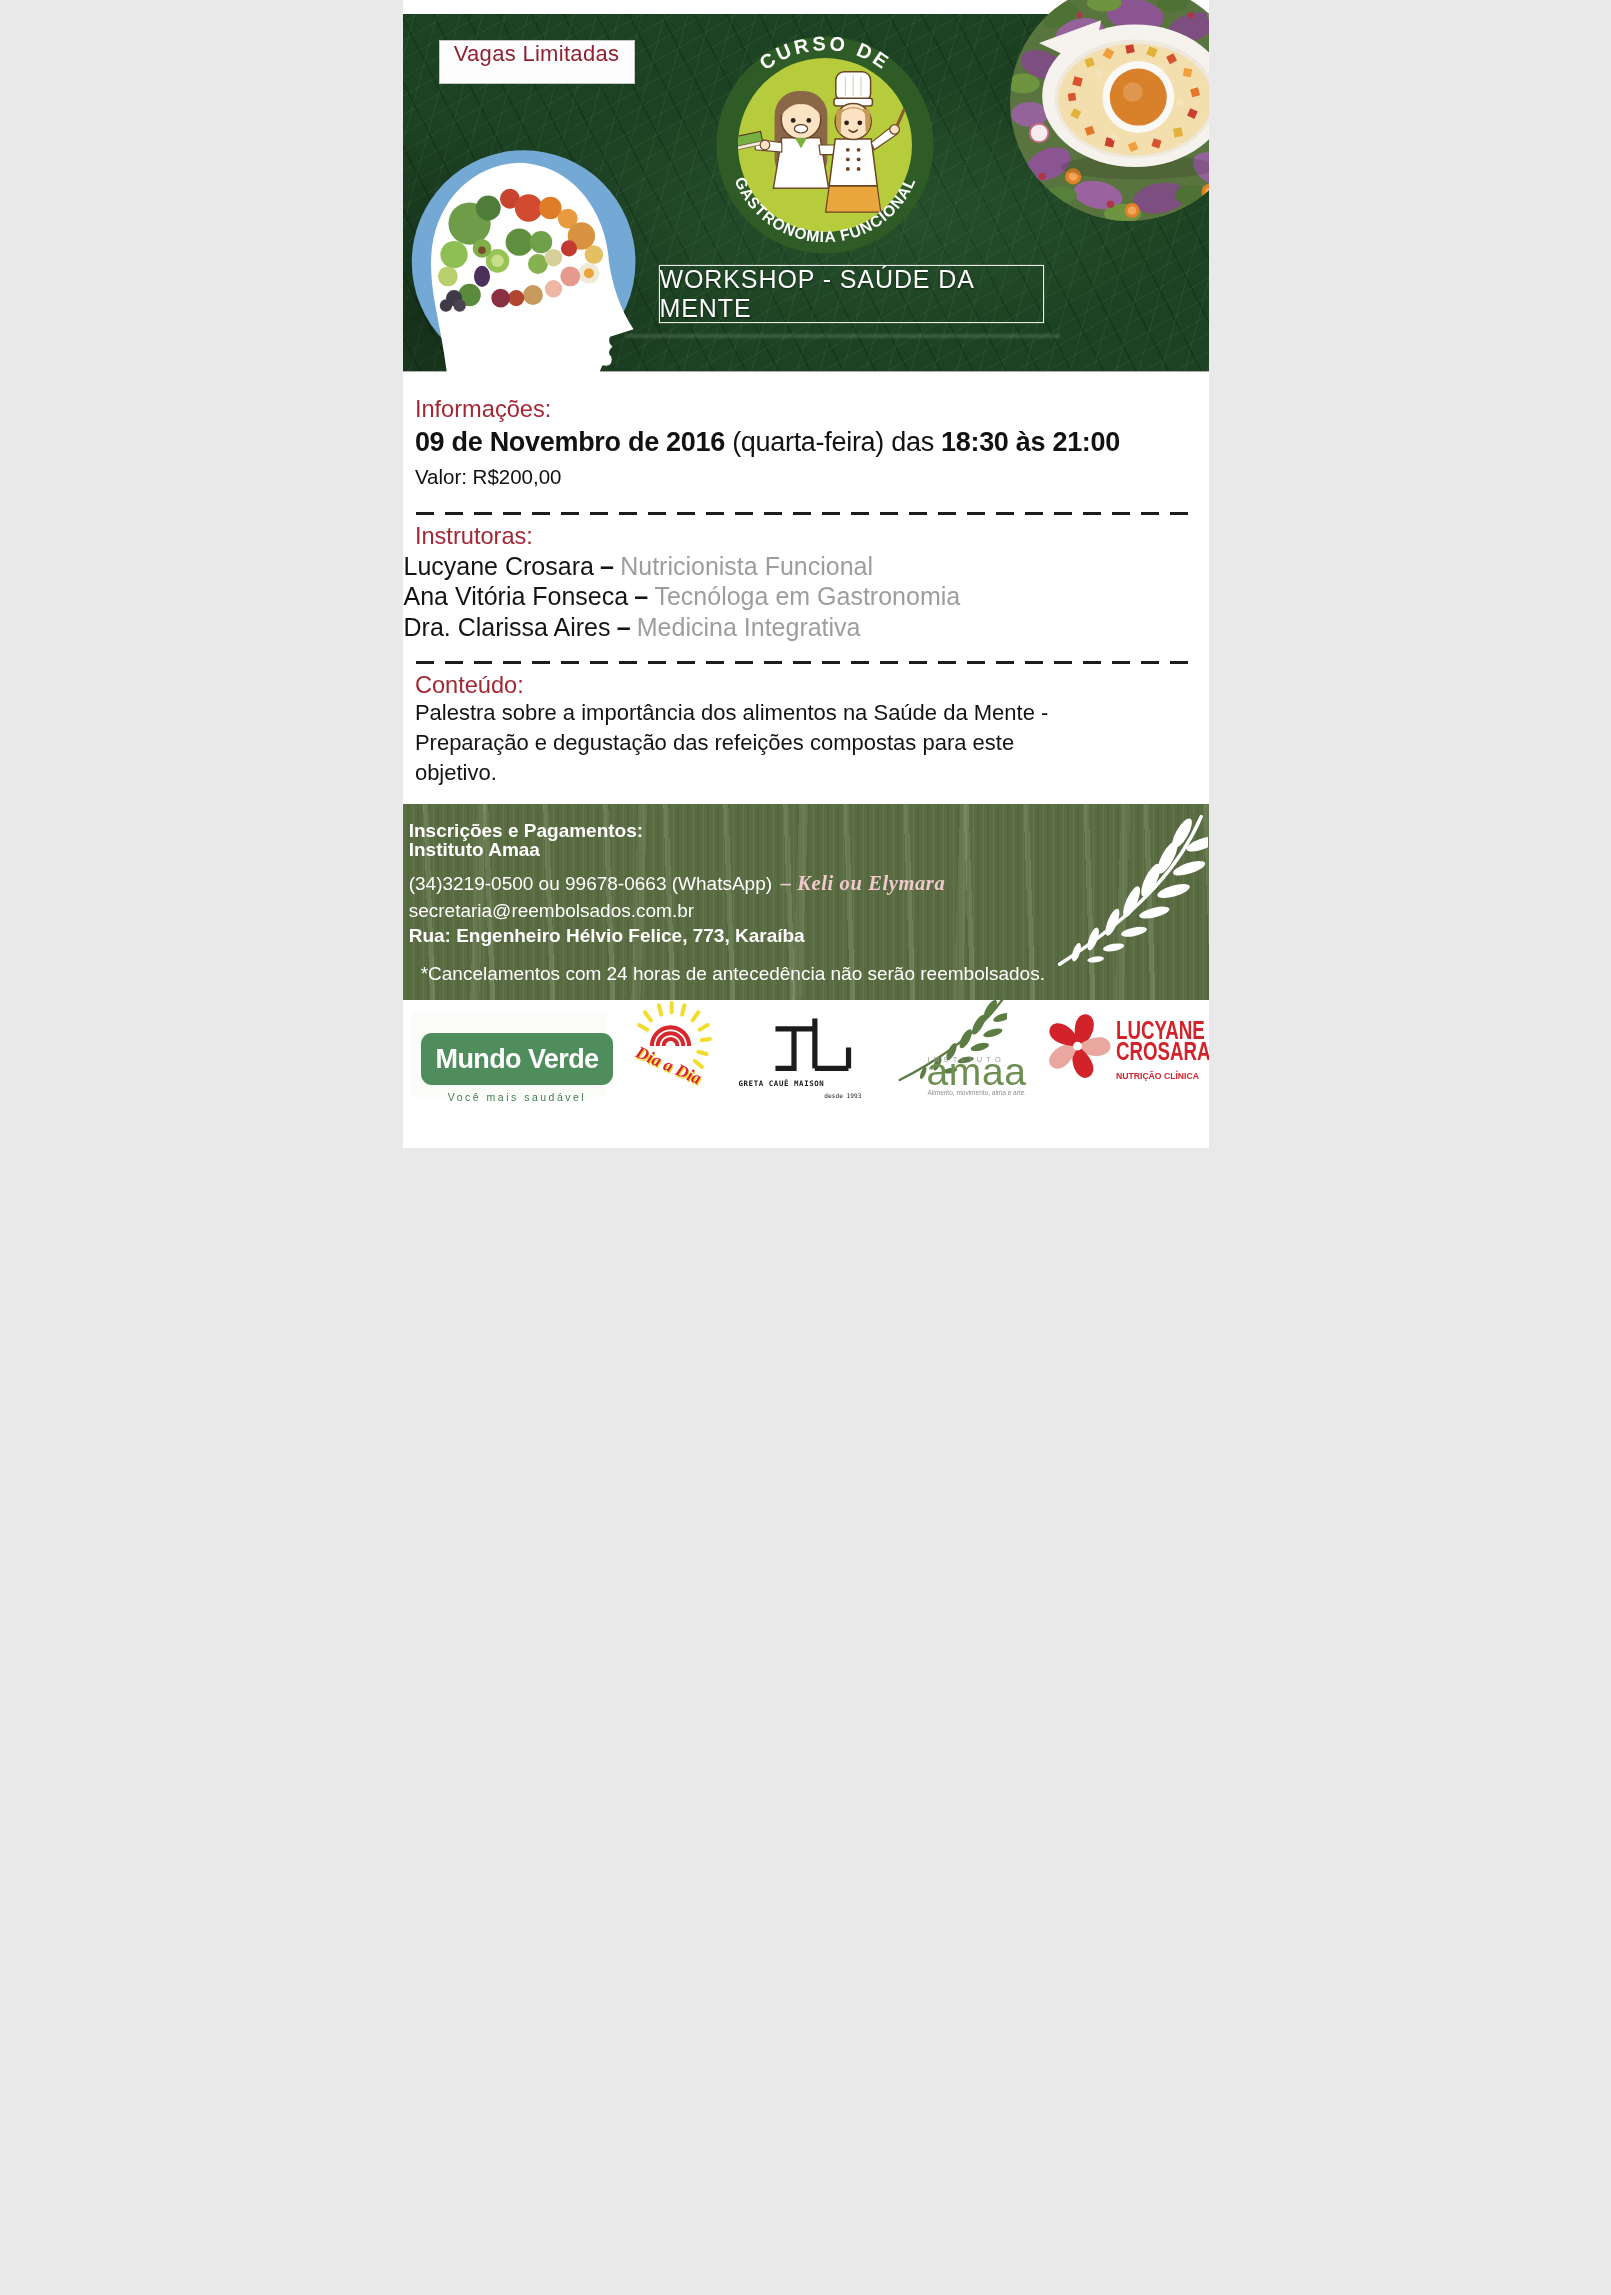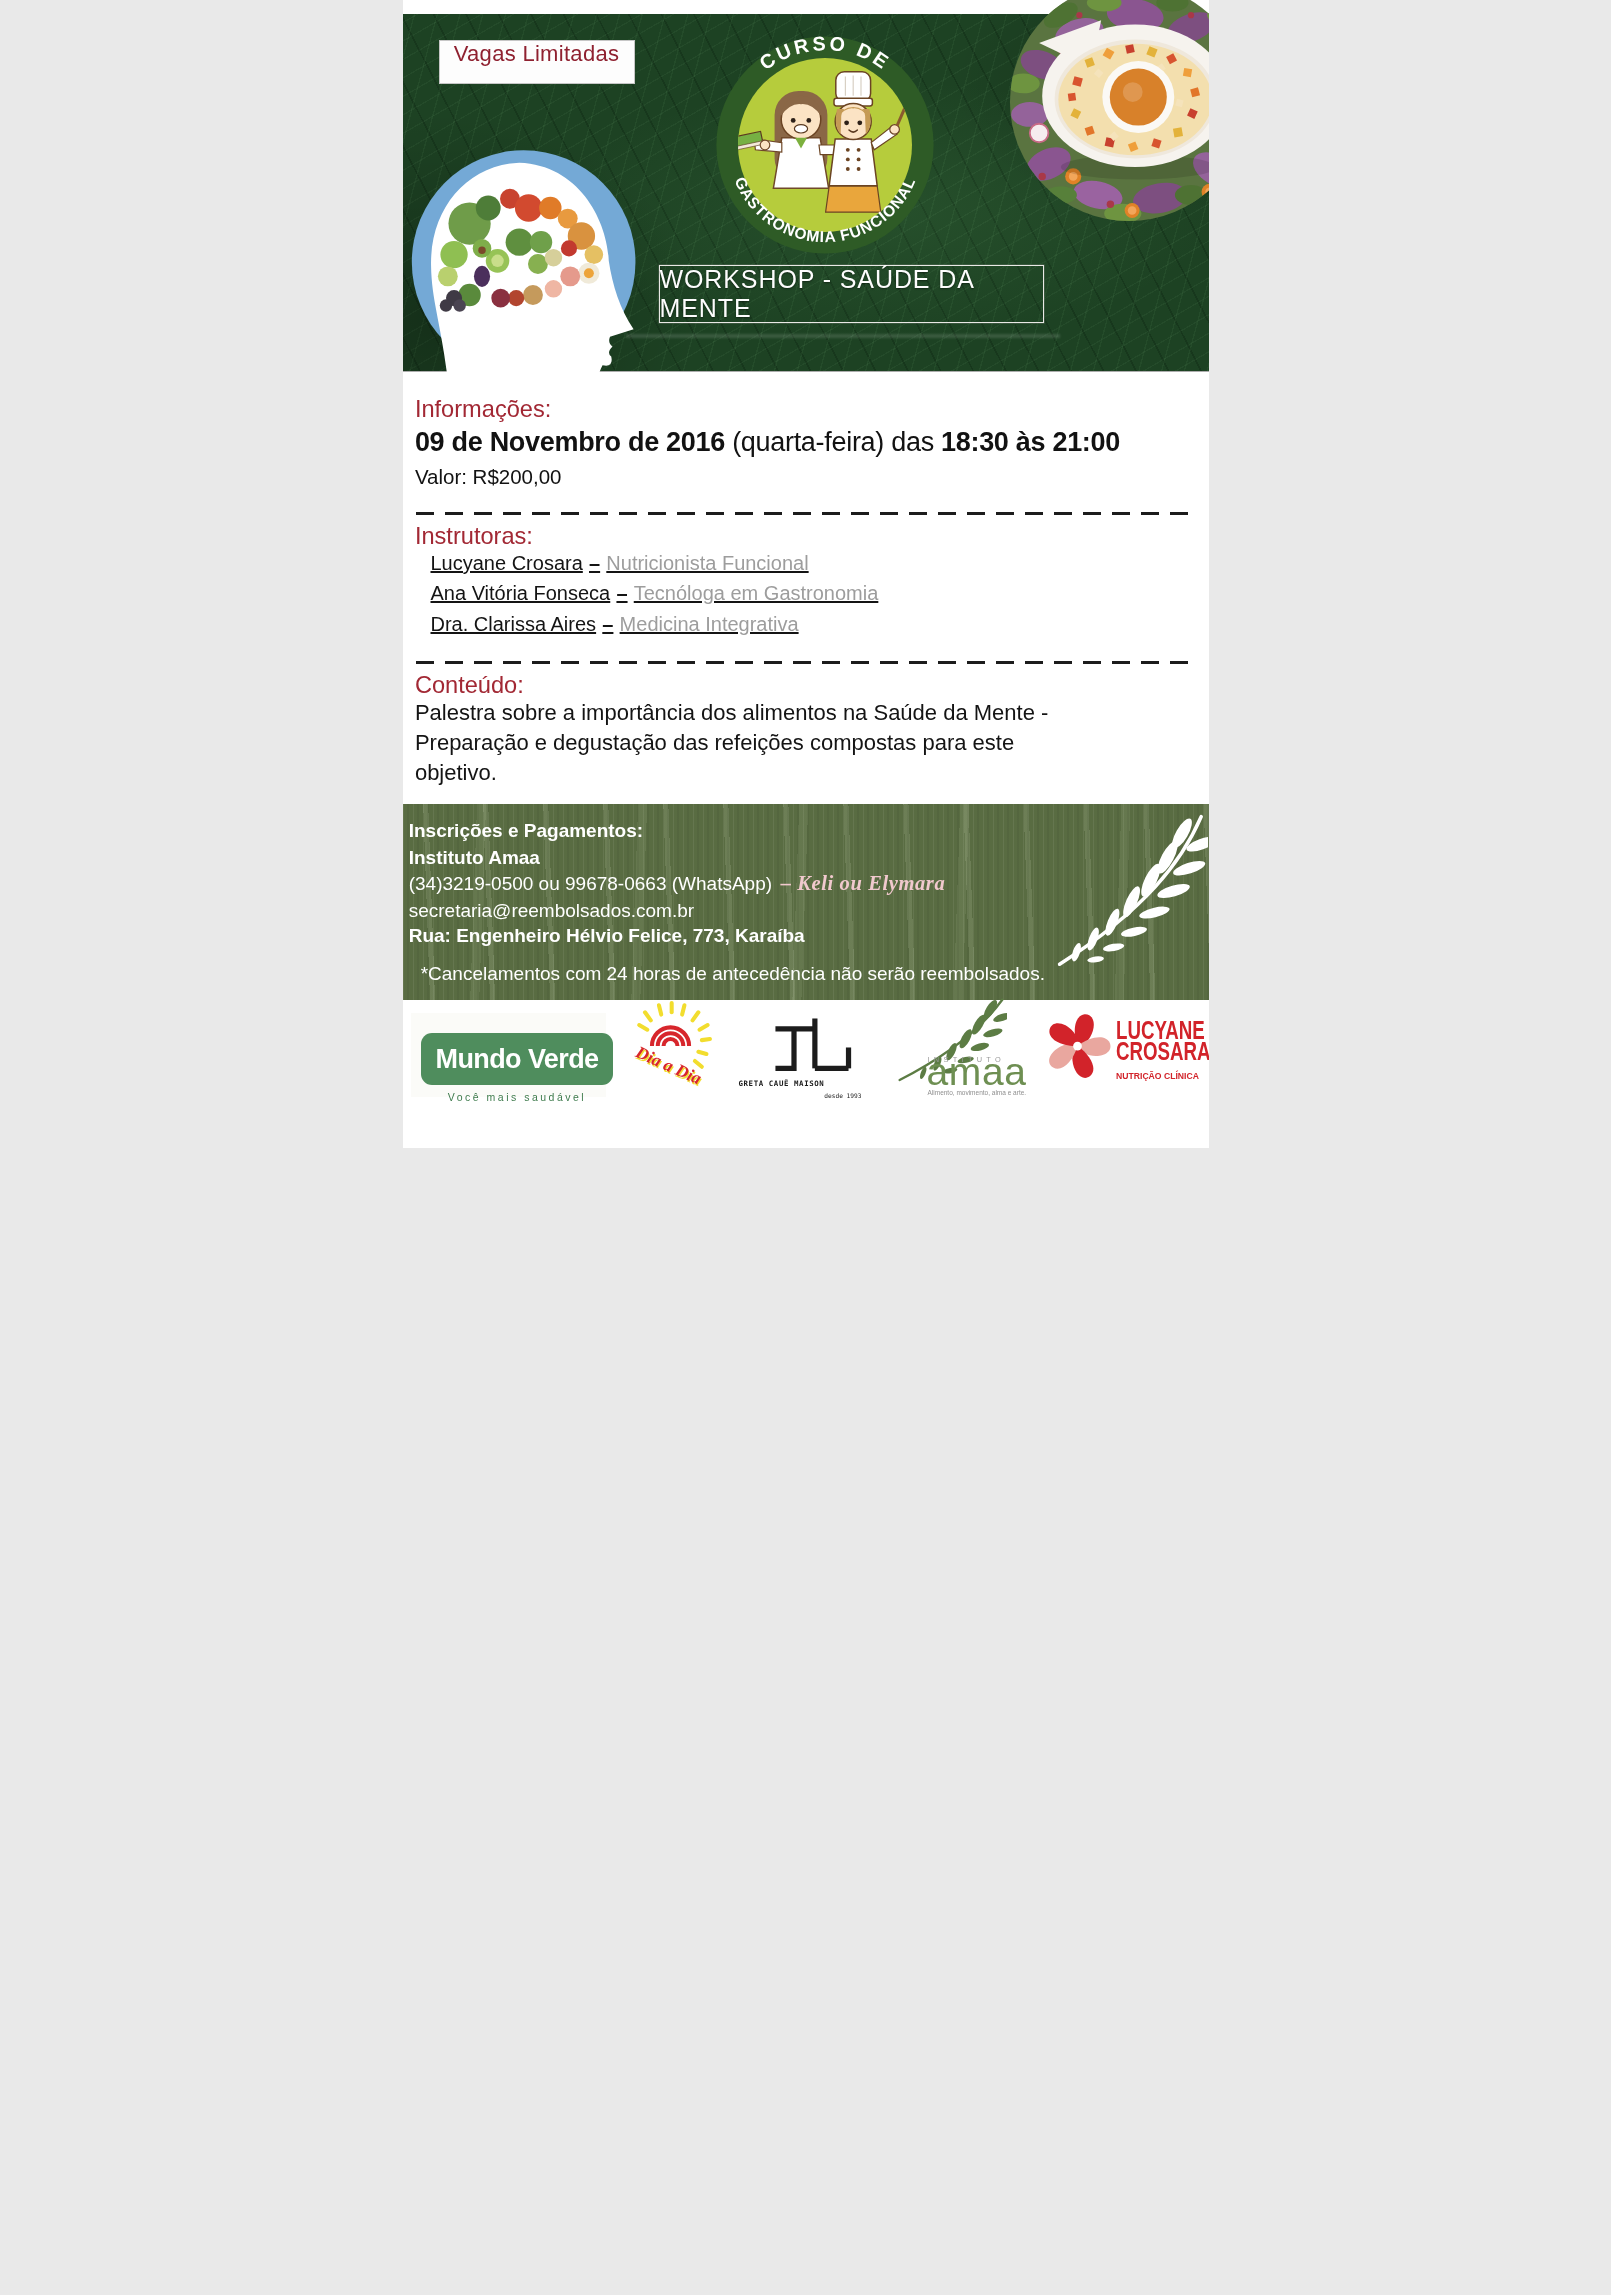--- a/index.html
+++ b/index.html
@@ -30,35 +30,35 @@
   
   .main-text{position:absolute;left:0;top:372px;width:806px;}
   .h-red{position:absolute;left:12.4px;color:#a22834;font-size:23.6px;white-space:nowrap;}
   .h-info{top:23.6px;} .h-instr{top:151px;} .h-cont{top:300px;}
   .date-line{position:absolute;left:12.4px;top:55px;font-size:27px;letter-spacing:-0.3px;color:#121212;white-space:nowrap;}
   .date-line b{font-weight:700;}
   .valor-line{position:absolute;left:12.4px;top:93px;font-size:20.5px;color:#121212;}
   .dashed{position:absolute;left:13.6px;width:779px;height:3.1px;
     background:repeating-linear-gradient(90deg,#1c1c1c 0 18px,transparent 18px 29px);}
   .dash1{top:140px;} .dash2{top:289px;}
-  .instr-line{position:absolute;left:28px;font-size:20px;color:#141414;white-space:nowrap;text-decoration:underline;}
+  .instr-line{position:absolute;left:1px;font-size:25px;color:#141414;white-space:nowrap;}
   .i1{top:180px;} .i2{top:210px;} .i3{top:241px;}
   .instr-line .sep{margin:0 6.2px;font-weight:700;}
   .instr-line .role{color:#9d9d9d;}
   .para{position:absolute;left:12.4px;top:326px;font-size:22px;color:#141414;line-height:30px;}
   
   .band{position:absolute;left:0;top:804px;width:806px;height:196px;overflow:hidden;
     background:
       repeating-linear-gradient(90deg, rgba(255,255,255,0.07) 0 1.2px, transparent 1.2px 4.3px, rgba(0,0,0,0.05) 4.3px 5.6px, transparent 5.6px 10px),
       repeating-linear-gradient(88deg, transparent 0 27px, rgba(228,238,205,0.14) 27px 32px, transparent 32px 60px),
       repeating-linear-gradient(92deg, transparent 0 74px, rgba(210,225,185,0.10) 74px 83px, transparent 83px 161px),
       #596c42;}
   .band .line{position:absolute;left:6.2px;color:#ffffff;font-size:19px;white-space:nowrap;z-index:2;}
   .band .b{font-weight:700;}
-  .bl1{top:16px;} .bl2{top:43px;text-align:center;} .bl3{top:68px;} .bl4{top:96px;font-weight:400;} .bl5{top:121px;}
+  .bl1{top:16px;} .bl2{top:35px;text-align:center;} .bl3{top:68px;} .bl4{top:96px;font-weight:400;} .bl5{top:121px;}
   .cancel{top:159px;left:5px;font-weight:400;margin-left:12px;}
   .contact-pink{font-family:"Liberation Serif",serif;font-style:italic;font-weight:700;
     color:#f1c9ce;font-size:20.5px;margin-left:8.7px;letter-spacing:0.6px;}
   .fern-svg{position:absolute;left:597px;top:8.7px;z-index:1;}
   
   .footer{position:absolute;left:0;top:1000px;width:806px;height:148px;background:#fff;}
   .mv-card{position:absolute;left:8px;top:13px;width:195px;height:84px;background:#fbfbf8;}
   .mv-rect{position:absolute;left:10.5px;top:20px;width:192px;height:52px;border-radius:11px;background:#4f8d5d;
     display:flex;align-items:center;justify-content:center;}
   .mv-rect span{color:#fff;font-size:27px;font-weight:700;letter-spacing:-0.6px;}

